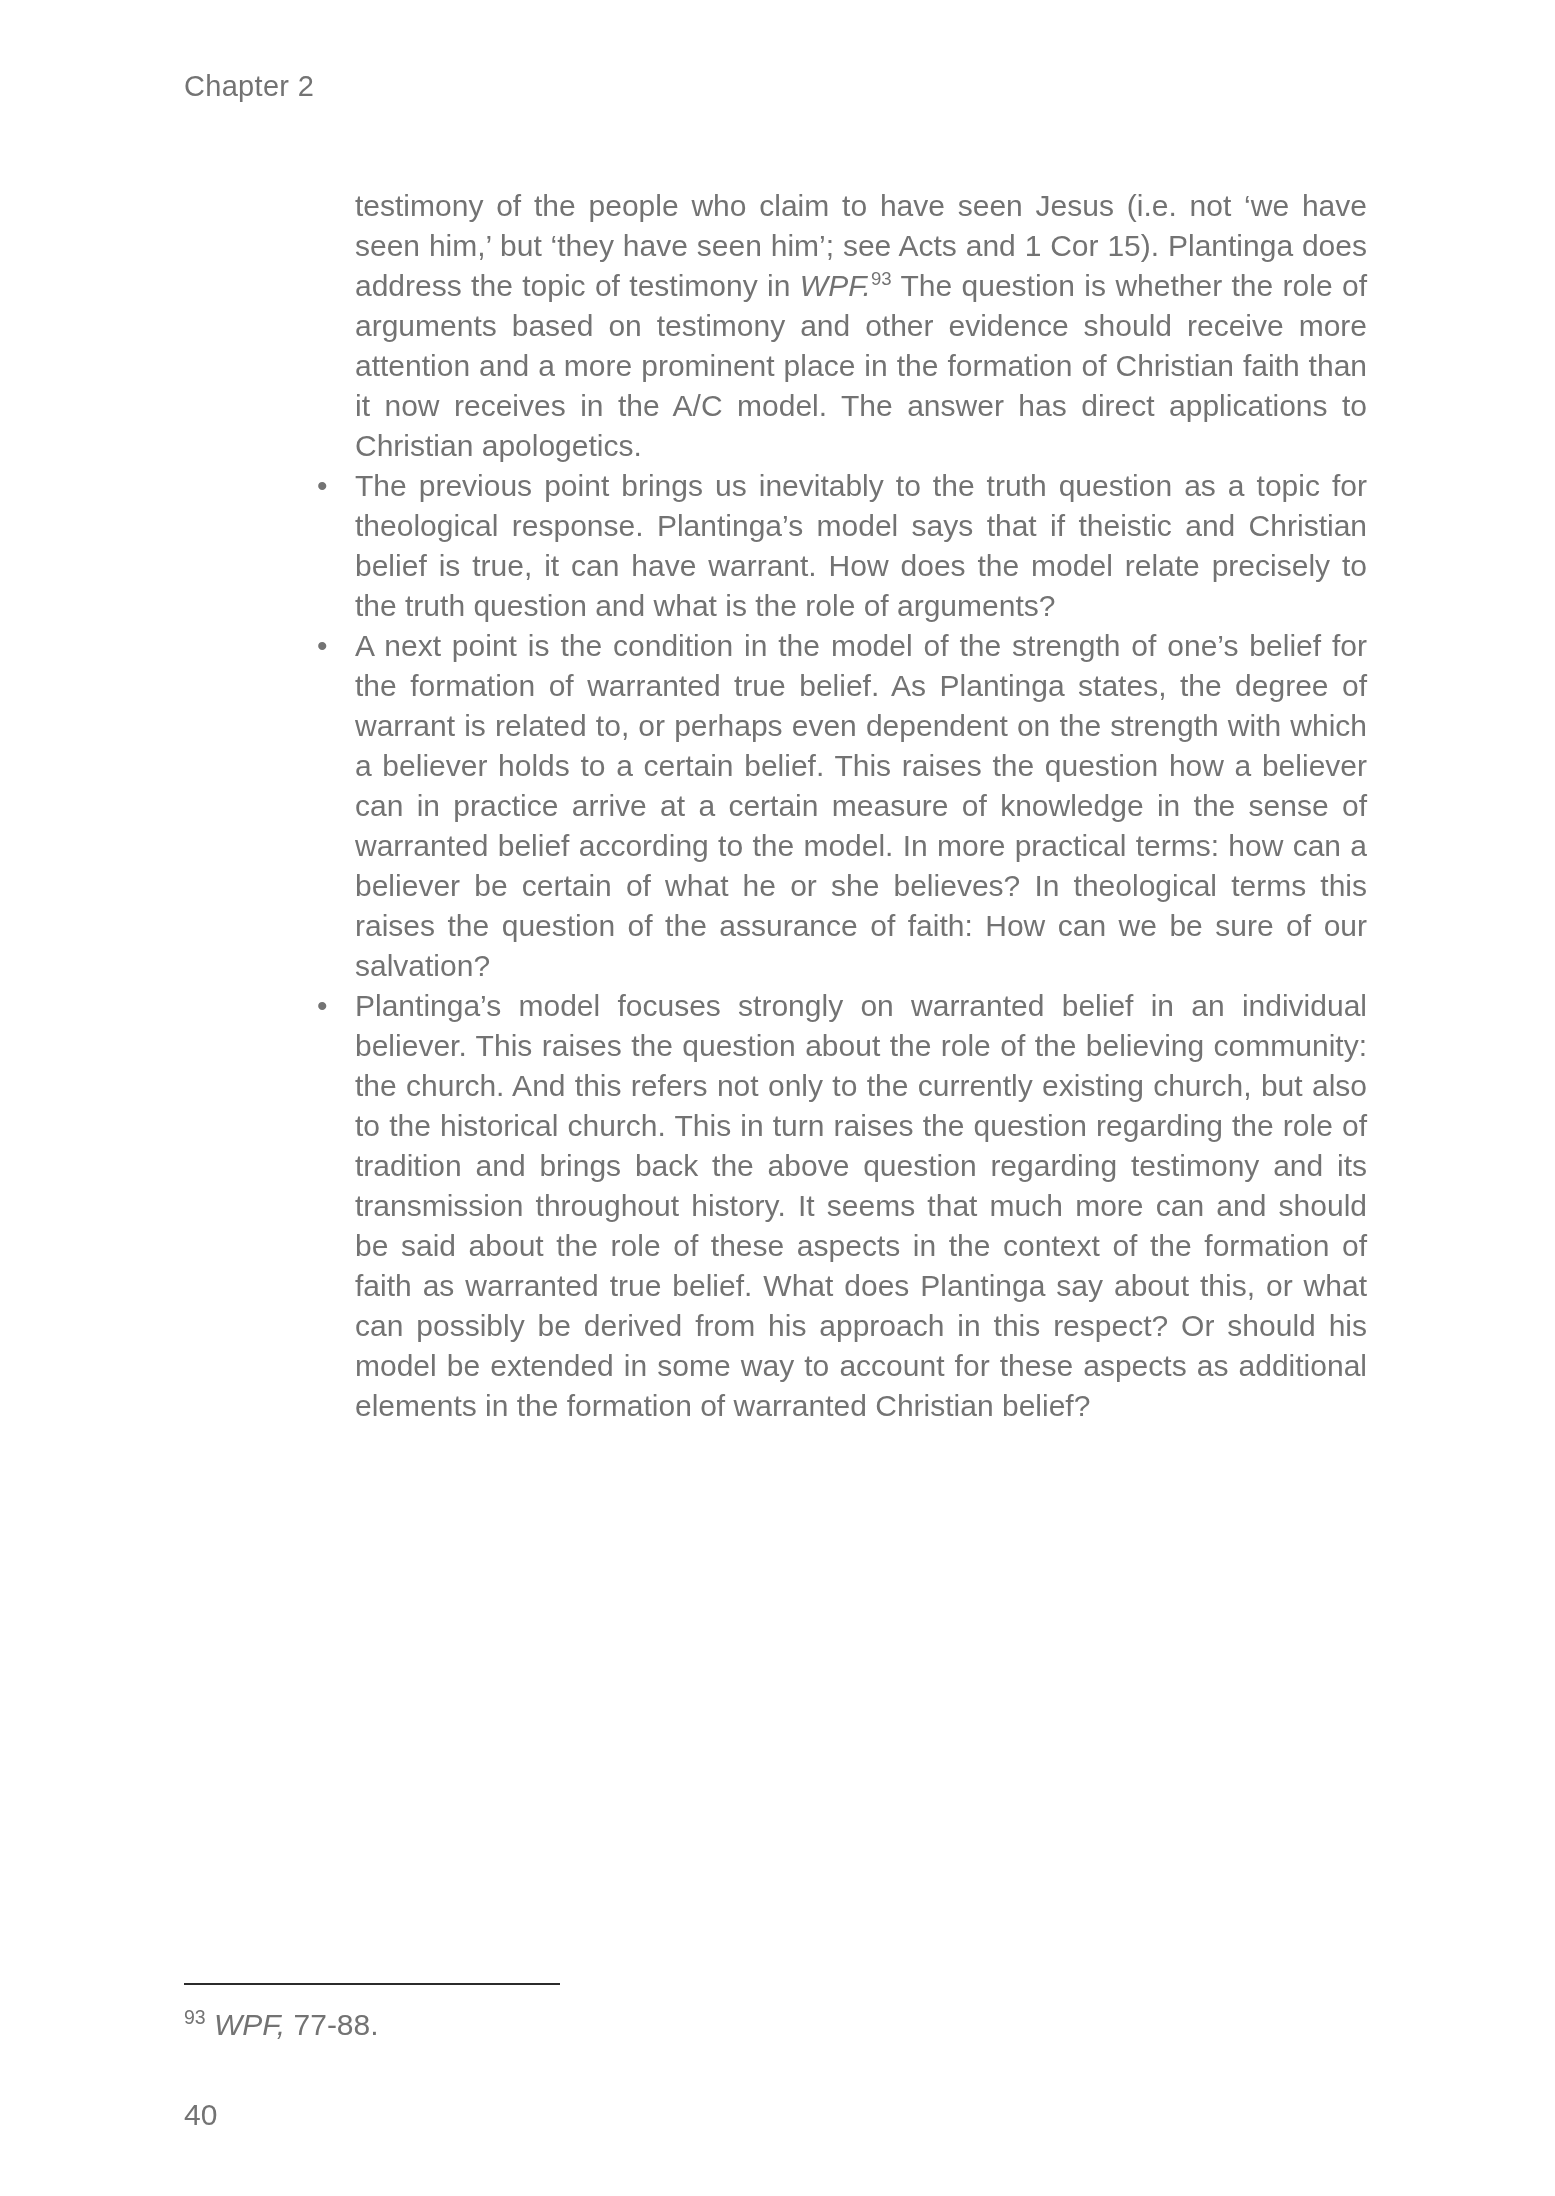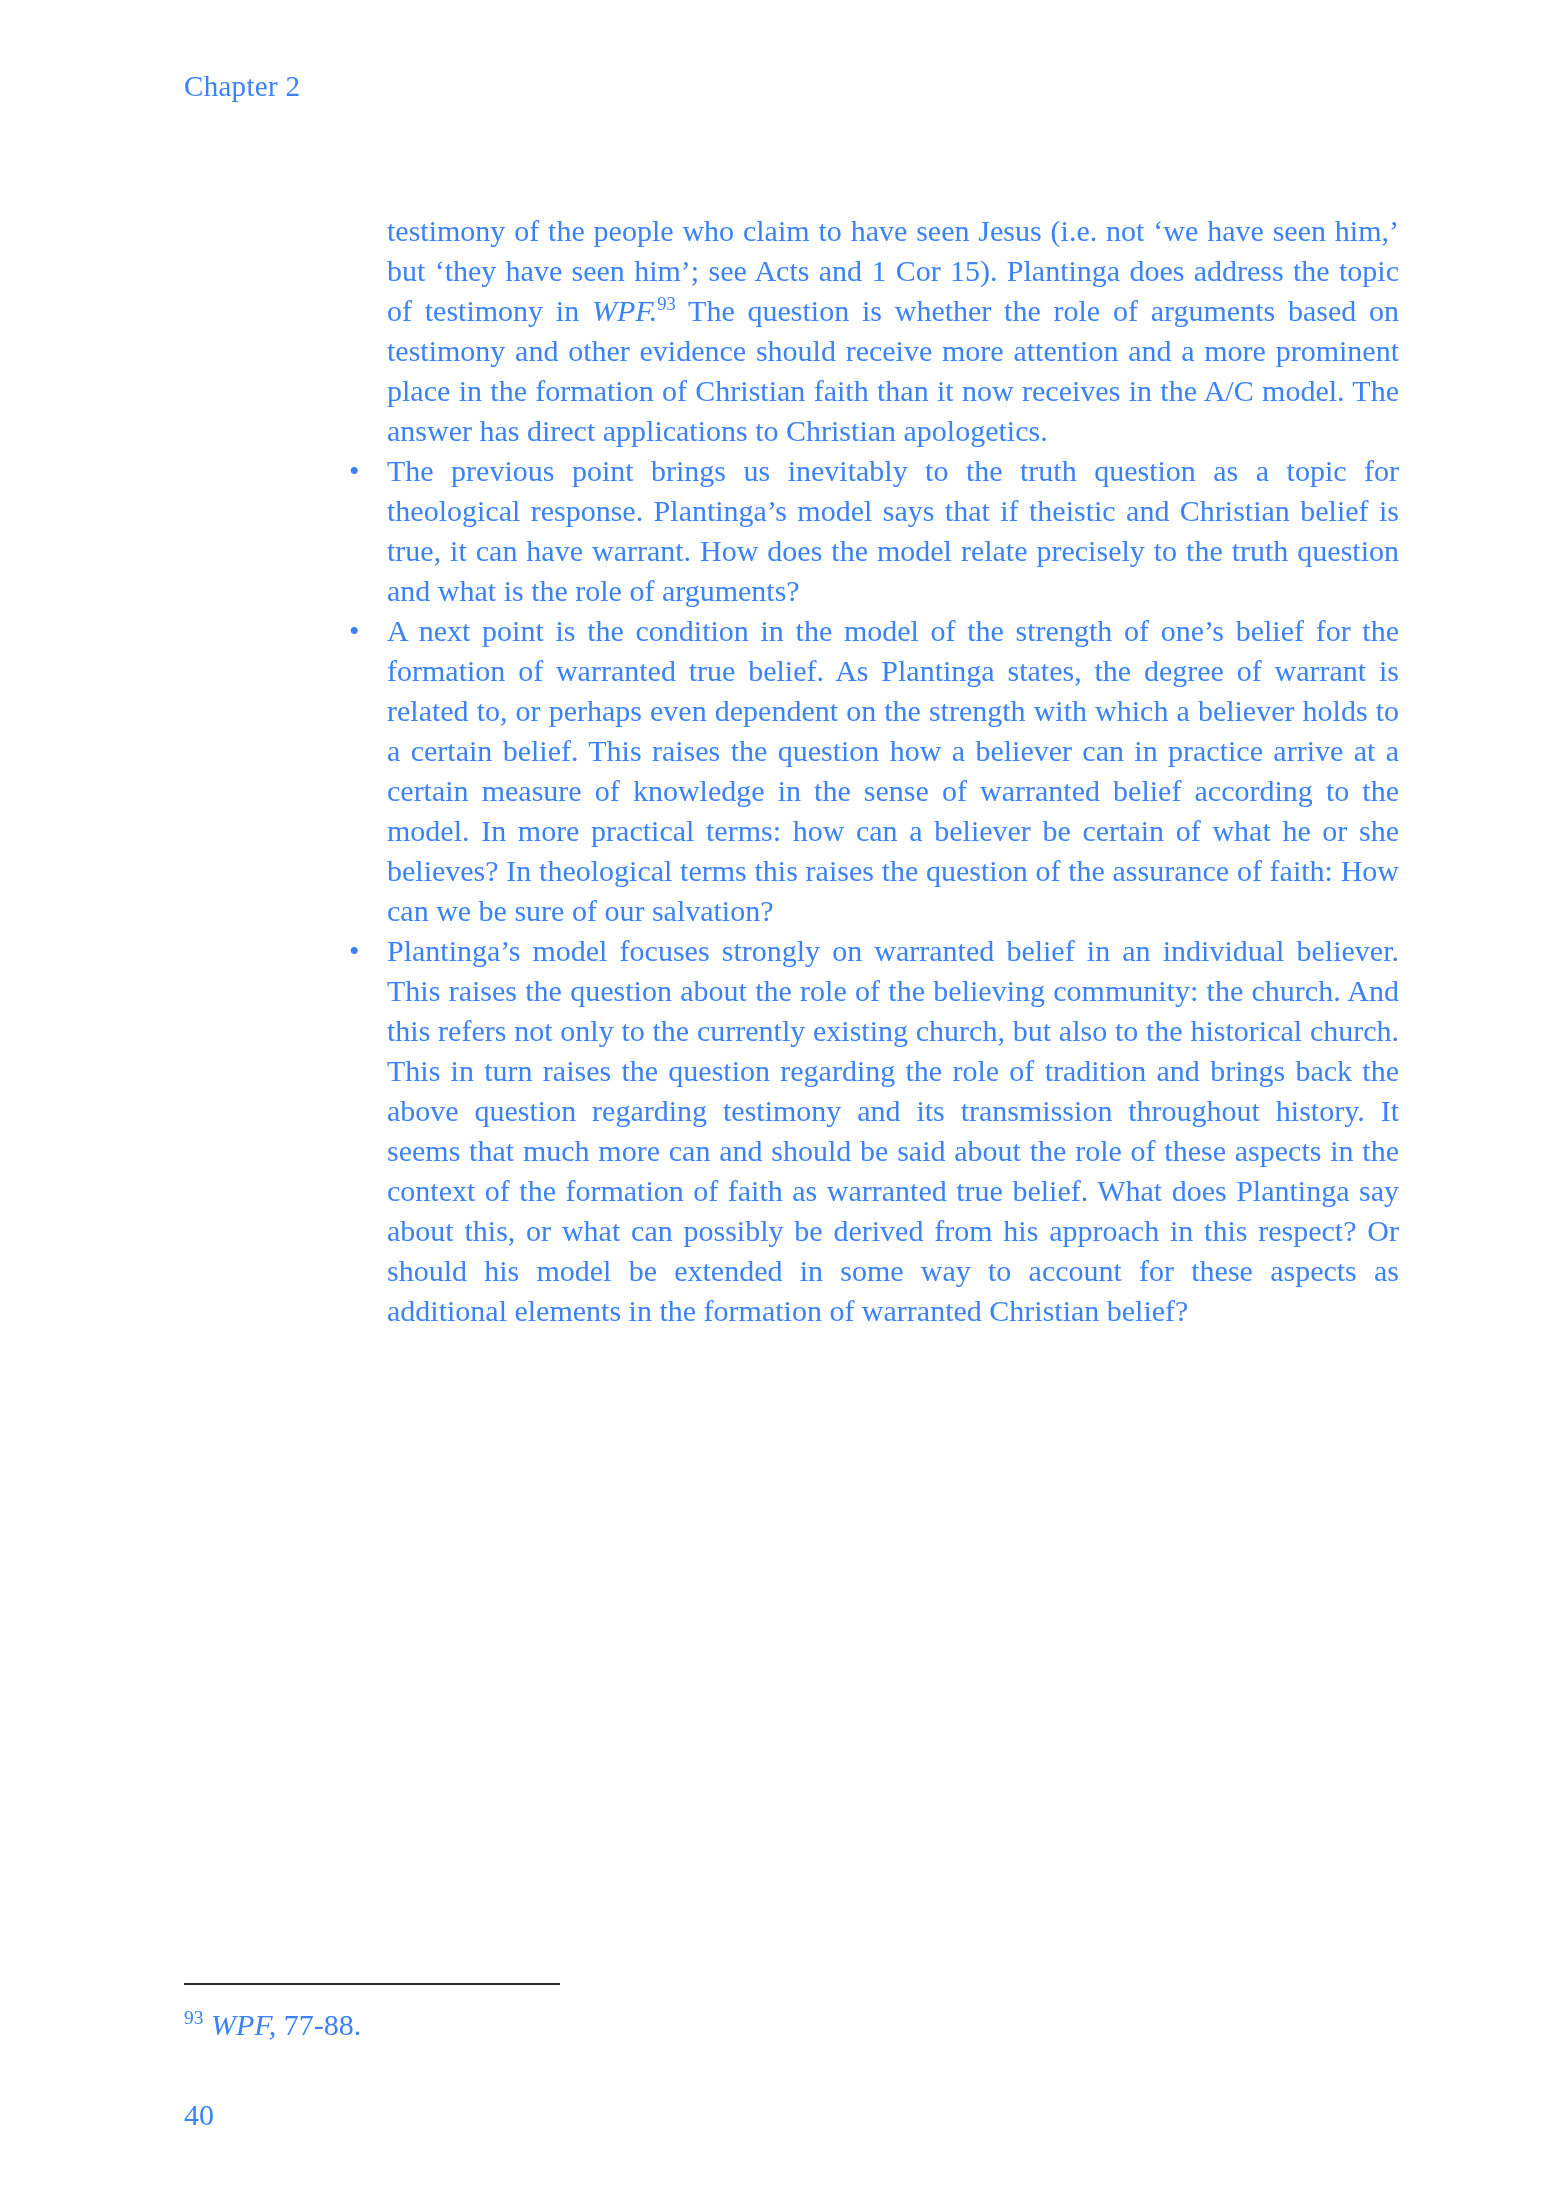--- a/index.html
+++ b/index.html
@@ -2,41 +2,40 @@
 <html><head>
 <meta charset="utf-8">
 <style>
   * { margin: 0; padding: 0; box-sizing: border-box; }
   html, body { background: #ffffff; }
   .page {
     position: relative;
     width: 1555px;
     height: 2196px;
     background: #ffffff;
-    font-family: Liberation Serif, serif;
-    color: #3b82f6;
+    font-family: Liberation Sans, sans-serif;
+    color: #737373;
     overflow: hidden;
   }
   .chapter-header {
     position: absolute;
     left: 184px;
     top: 70px;
     font-size: 29px;
     letter-spacing: 0.3px;
   }
   .body-block {
     position: absolute;
-    left: 387px;
+    left: 355px;
     top: 186px;
     width: 1012px;
     font-size: 30px;
     line-height: 40px;
     text-align: justify;
     hyphens: none;
-    margin-top: 25px;
   }
   .para { margin: 0; }
   .bullet-list { list-style: none; }
   .bullet-item { position: relative; margin: 0; }
   .bullet-marker {
     position: absolute;
     left: -38px;
     top: 0;
     font-size: 30px;
   }

